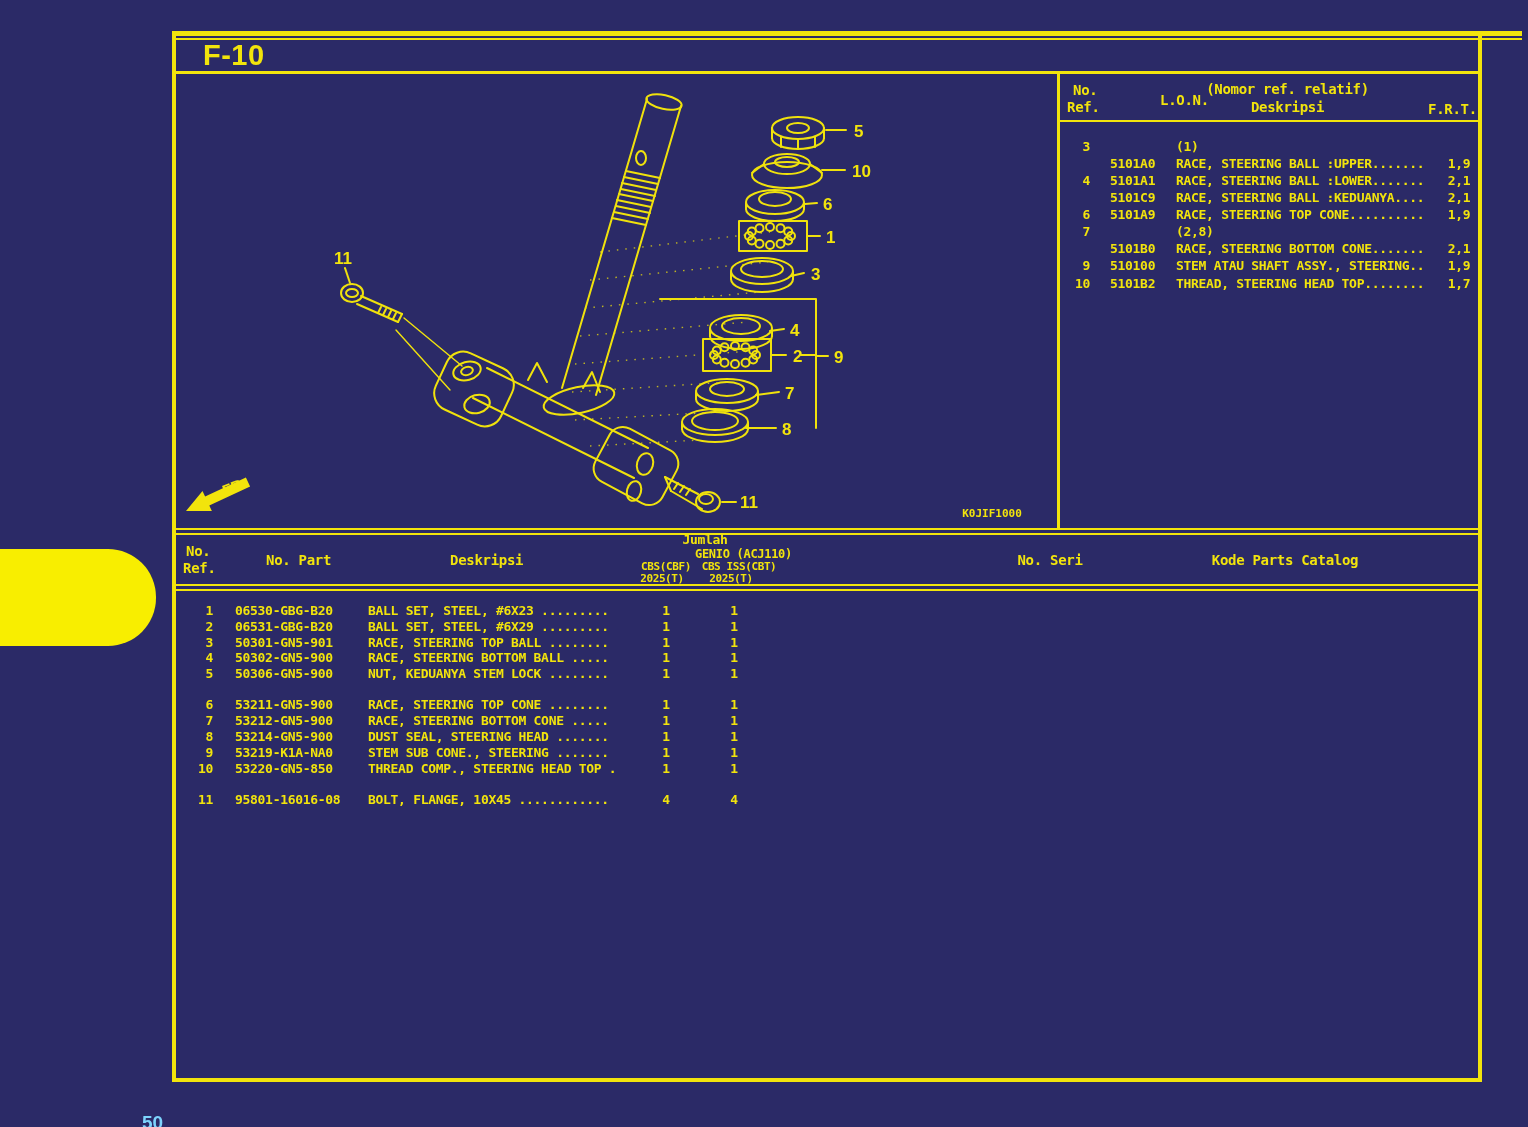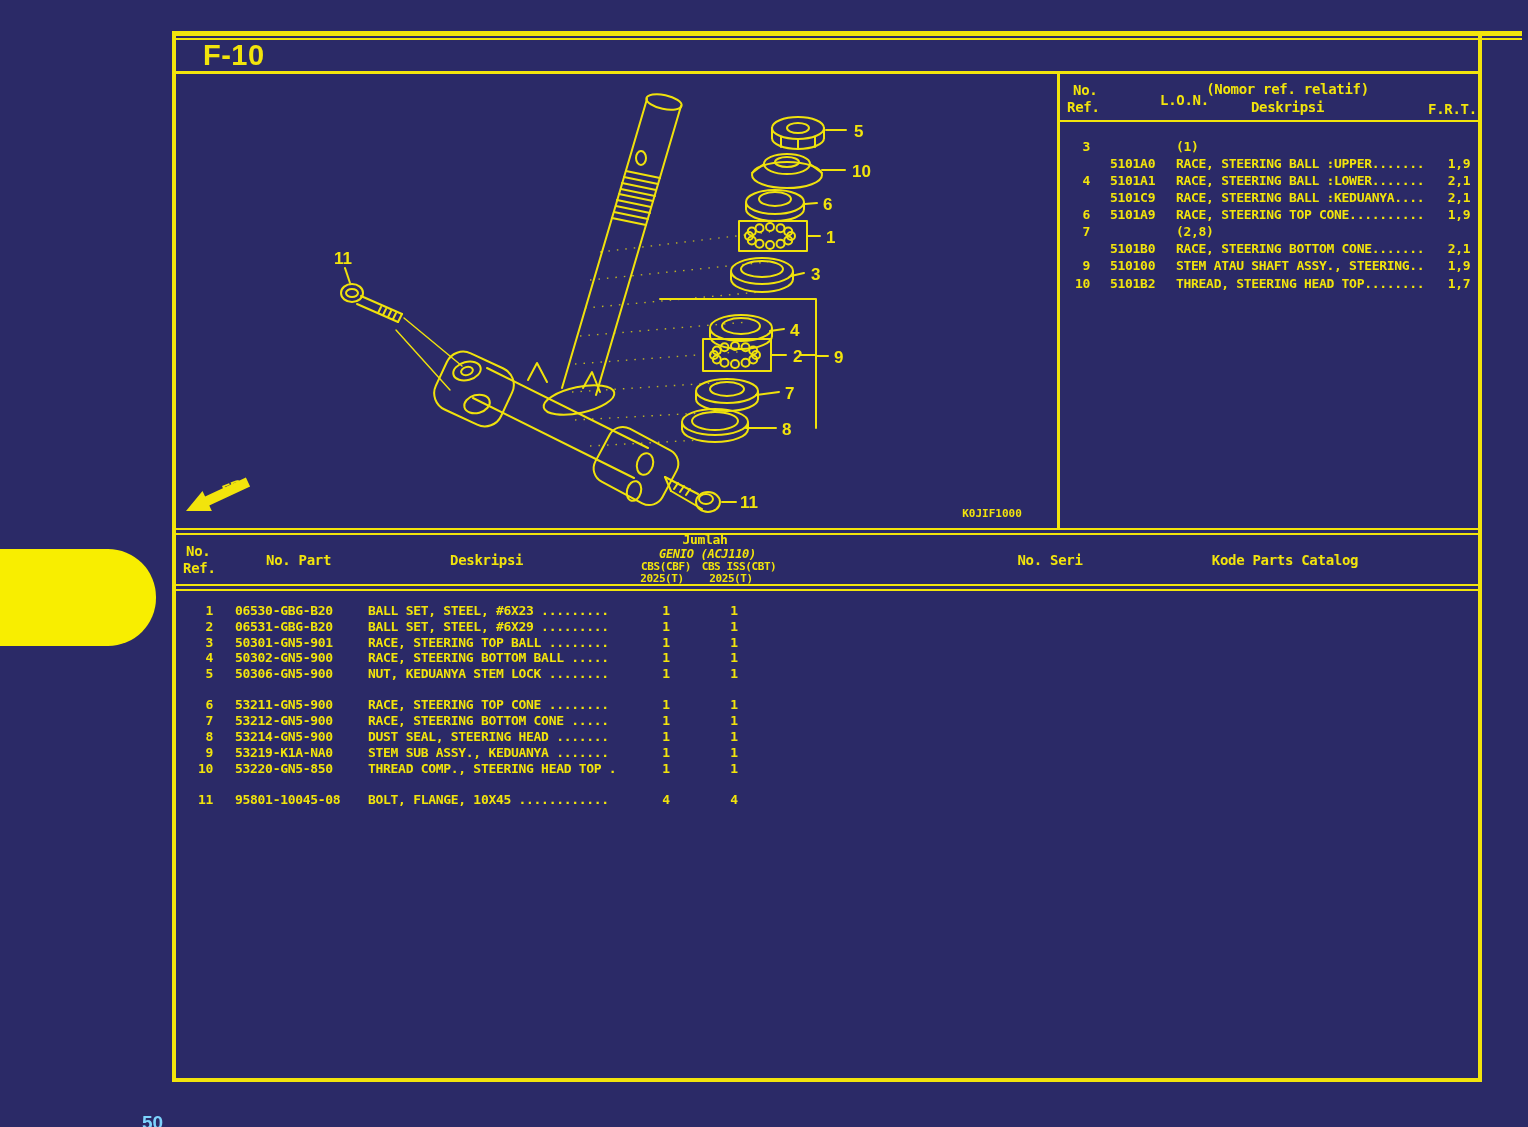--- a/index.html
+++ b/index.html
@@ -118,21 +118,21 @@
   <div class="line" style="left:172px;top:528px;width:1310px;height:2px;"></div>
   <div class="line" style="left:172px;top:533px;width:1310px;height:2px;"></div>
   <div class="line" style="left:172px;top:584px;width:1310px;height:2px;"></div>
   <div class="line" style="left:172px;top:589px;width:1310px;height:2px;"></div>
 
   <div class="t mono14" style="left:186px;top:543px;">No.</div>
   <div class="t mono14" style="left:183px;top:560px;">Ref.</div>
   <div class="t mono14" style="left:266px;top:552px;">No. Part</div>
   <div class="t mono14" style="left:450px;top:552px;">Deskripsi</div>
   <div class="t mono13 ctr" style="left:620px;top:532px;width:170px;">Jumlah</div>
-  <div class="t mono12 ctr" style="left:620px;top:547px;width:175px;font-style:italic;">GENIO (ACJ110)</div>
+  <div class="t mono12 ctr" style="left:656px;top:547px;width:175px;">GENIO (ACJ110)</div>
   <div class="t mono11 ctr" style="left:630px;top:561px;width:72px;">CBS(CBF)</div>
   <div class="t mono11 ctr" style="left:698px;top:561px;width:82px;">CBS ISS(CBT)</div>
   <div class="t mono11 ctr" style="left:627px;top:573px;width:70px;">2025(T)</div>
   <div class="t mono11 ctr" style="left:696px;top:573px;width:70px;">2025(T)</div>
   <div class="t mono14 ctr" style="left:990px;top:552px;width:120px;">No. Seri</div>
   <div class="t mono14 ctr" style="left:1195px;top:552px;width:180px;">Kode Parts Catalog</div>
 
   <div class="row mono13" style="top:603px;">
     <span class="c-ref">1</span>
       <span class="c-part">06530-GBG-B20</span>
@@ -185,34 +185,34 @@
   <div class="row mono13" style="top:729px;">
     <span class="c-ref">8</span>
       <span class="c-part">53214-GN5-900</span>
       <span class="c-desc">DUST SEAL, STEERING HEAD .......</span>
       <span class="c-q1">1</span>
       <span class="c-q2">1</span>
   </div>
   <div class="row mono13" style="top:745px;">
     <span class="c-ref">9</span>
       <span class="c-part">53219-K1A-NA0</span>
-      <span class="c-desc">STEM SUB ASSY., KEDUANYA .......</span>
+      <span class="c-desc">STEM SUB CONE., STEERING .......</span>
       <span class="c-q1">1</span>
       <span class="c-q2">1</span>
   </div>
   <div class="row mono13" style="top:761px;">
     <span class="c-ref">10</span>
       <span class="c-part">53220-GN5-850</span>
       <span class="c-desc">THREAD COMP., STEERING HEAD TOP .</span>
       <span class="c-q1">1</span>
       <span class="c-q2">1</span>
   </div>
   <div class="row mono13" style="top:792px;">
     <span class="c-ref">11</span>
-      <span class="c-part">95801-10045-08</span>
+      <span class="c-part">95801-16016-08</span>
       <span class="c-desc">BOLT, FLANGE, 10X45 ............</span>
       <span class="c-q1">4</span>
       <span class="c-q2">4</span>
   </div>
 
   <svg width="1528" height="1127" viewBox="0 0 1528 1127" style="position:absolute;left:0;top:0;">
 
     <g class="thin" stroke-dasharray="1.5,7" opacity="0.75">
       <line x1="600" y1="252" x2="770" y2="232"></line>
       <line x1="590" y1="280" x2="768" y2="262"></line>

